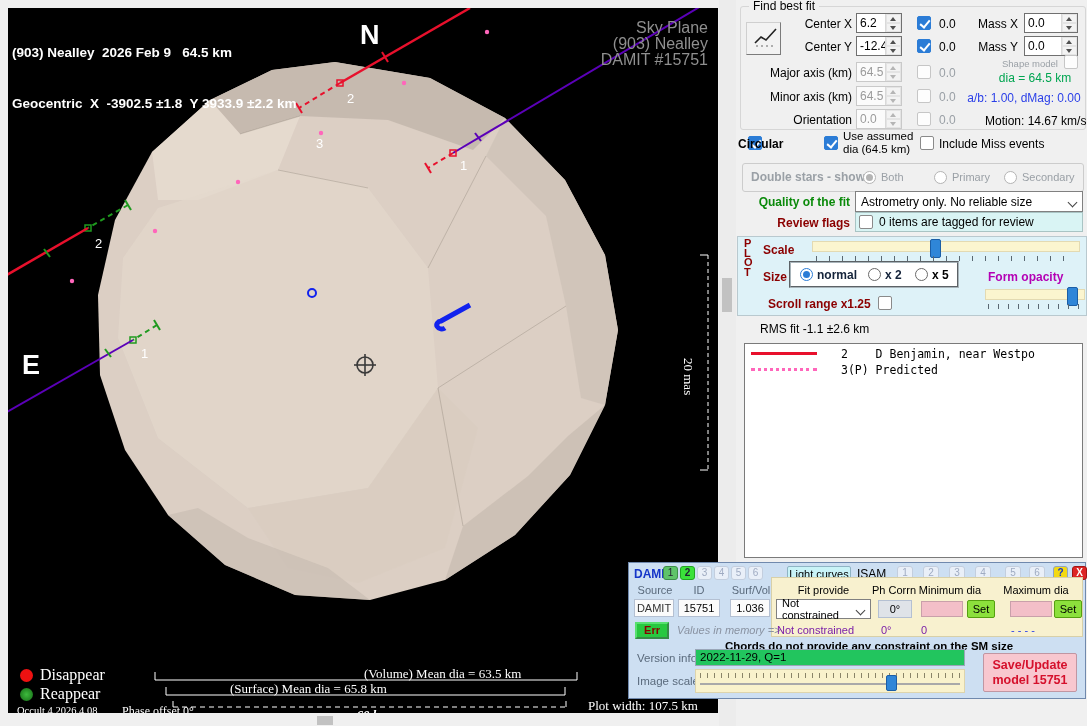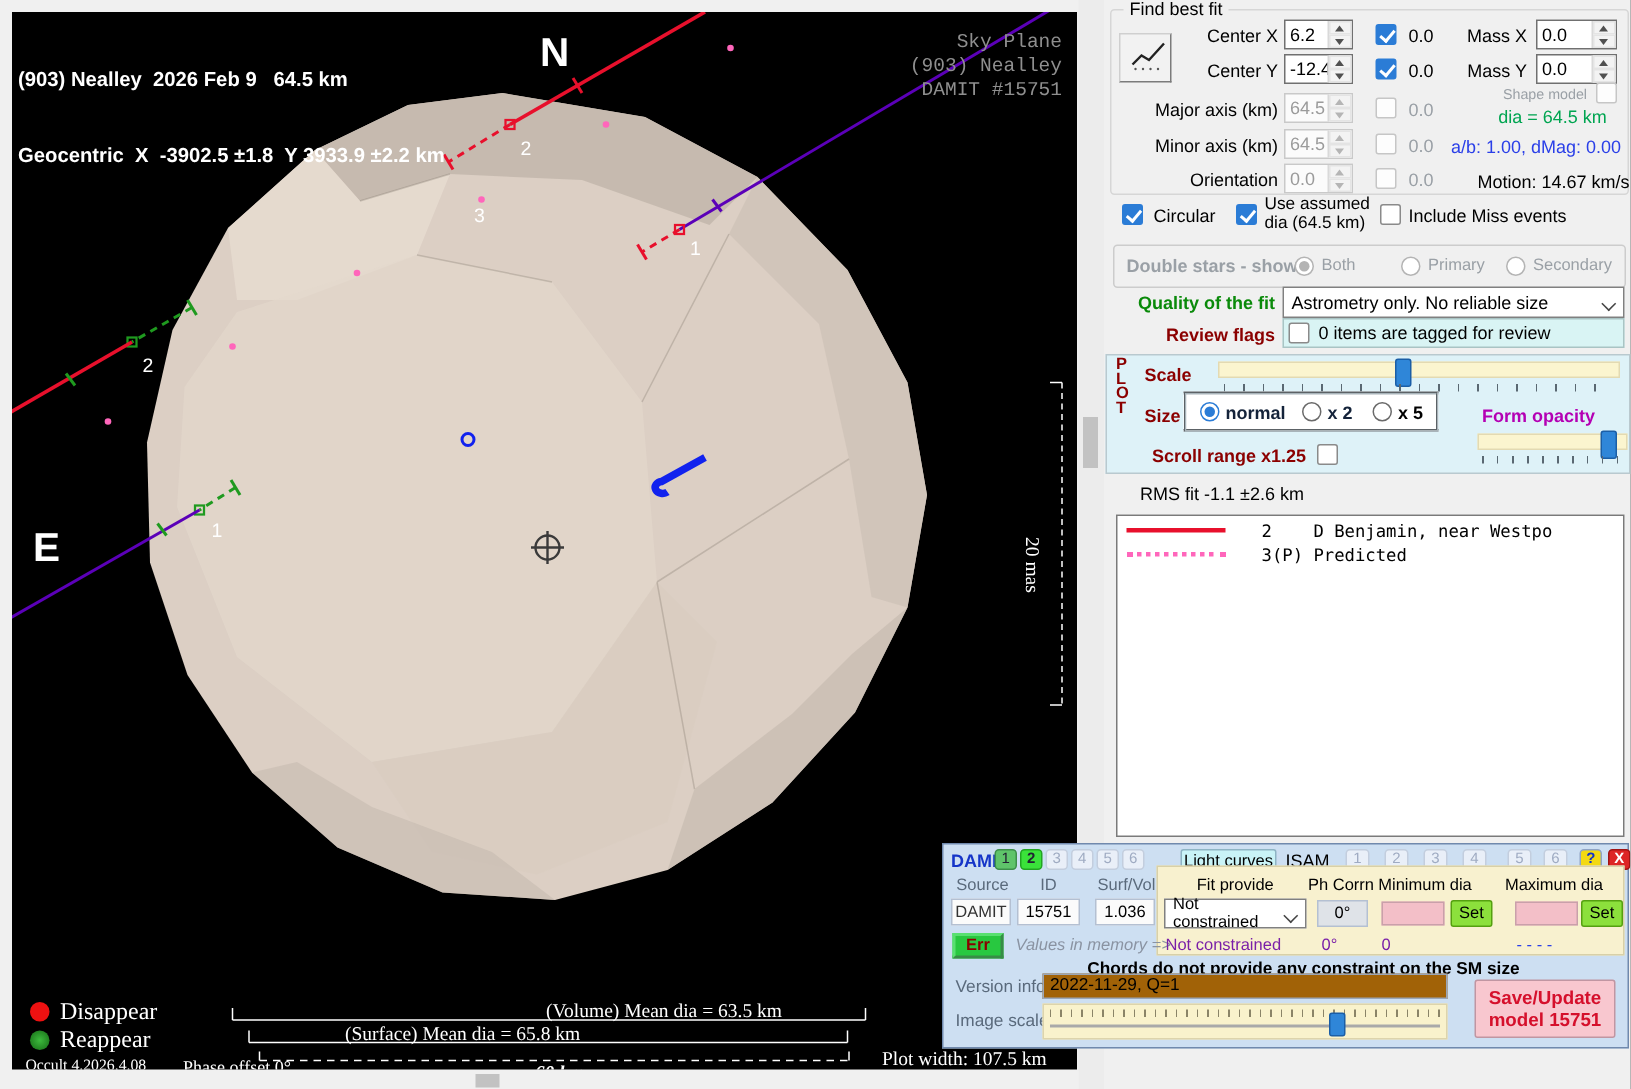--- a/index.html
+++ b/index.html
@@ -6,22 +6,22 @@
   #window{position:relative;width:1087px;height:726px;background:#f0f0f0;
     font-family:"Liberation Sans",sans-serif;font-size:12px;color:#000;
     overflow:hidden;border-bottom:2px solid #8a9099;}
   .abs{position:absolute;}
 
   
   #plot{position:absolute;left:8px;top:8px;width:710px;height:705px;background:#000;overflow:hidden;}
   #plot svg{position:absolute;left:0;top:0;}
   .ptitle{position:absolute;left:4px;top:2px;color:#fff;font-weight:bold;font-size:13.5px;line-height:17px;white-space:pre;}
   .cardinal{position:absolute;color:#fff;font-weight:bold;font-size:27px;}
-  .watermark{position:absolute;right:10px;top:12px;color:#8f8f8f;font-family:Liberation Mono, monospace;
-    font-size:13px;line-height:16px;text-align:right;}
+  .watermark{position:absolute;right:10px;top:12px;color:#8f8f8f;font-family:Liberation Sans, sans-serif;
+    font-size:16px;line-height:16px;text-align:right;}
   .masLabel{position:absolute;left:688px;top:350px;color:#fff;font-family:"Liberation Serif",serif;
     font-size:13px;transform:rotate(90deg);transform-origin:0 0;white-space:nowrap;}
   .serifW{position:absolute;color:#fff;font-family:"Liberation Serif",serif;font-size:13px;white-space:nowrap;}
   .legendRow{position:absolute;color:#fff;font-family:"Liberation Serif",serif;font-size:16px;}
   .dot{display:inline-block;width:13px;height:13px;border-radius:50%;vertical-align:-2px;margin-right:7px;}
 
   
   #vscroll{position:absolute;left:719px;top:0;width:17px;height:726px;background:#ececec;}
   #vscroll .thumb{position:absolute;left:3px;top:278px;width:10px;height:34px;background:#c2c2c2;}
   #hscroll{position:absolute;left:0px;top:714px;width:719px;height:12px;background:#f0f0f0;}
@@ -312,21 +312,21 @@
       <span class="ud">
         <i class="up"></i>
         <i class="dn"></i>
       </span>
     </div>
   <span class="cb dis" style="left:917px;top:112px;"></span>
   <div class="lbl dislbl" style="left:939px;top:113px;">0.0</div>
   <div class="lbl" style="left:985px;top:114px;width:100px;text-align:center;">Motion: 14.67 km/s</div>
 
   <span class="cb on" style="left:748px;top:136px;"></span>
-  <div class="lbl" style="left:769px;top:137px;">Circular</div>
+  <div class="lbl" style="left:738px;top:137px;font-weight:bold;">Circular</div>
   <span class="cb on" style="left:824px;top:136px;"></span>
   <div class="lbl" style="left:843px;top:130px;width:84px;white-space:normal;font-size:11.5px;line-height:13px;">Use assumed dia (64.5 km)</div>
   <span class="cb" style="left:920px;top:136px;"></span>
   <div class="lbl" style="left:939px;top:137px;">Include Miss events</div>
 
   <div class="gb" style="left:742px;top:163px;width:340px;height:27px;border-color:#cccccc;">
     <div class="lbl dislbl" style="left:8px;top:6px;font-weight:bold;">Double stars - show</div>
     <span class="radio dis sel" style="left:120px;top:7px;"></span>
     <div class="lbl dislbl" style="left:138px;top:7px;font-size:11px;">Both</div>
     <span class="radio dis" style="left:191px;top:7px;"></span>
@@ -428,21 +428,21 @@
     <div class="abs" style="left:6px;top:59px;width:34px;height:17px;background:#28c840;border:2px outset #58e070;box-sizing:border-box;color:#8b0000;font-weight:bold;text-align:center;line-height:13px;">Err</div>
     <div class="lbl" style="left:48px;top:61px;font-style:italic;color:#8a93a2;">Values in memory =&gt;</div>
     <div class="lbl purple" style="left:148px;top:61px;">Not constrained</div>
     <div class="lbl purple" style="left:252px;top:61px;">0°</div>
     <div class="lbl purple" style="left:292px;top:61px;">0</div>
     <div class="lbl" style="left:382px;top:61px;color:#2a3fe8;">- - - -</div>
 
     <div class="lbl" style="left:40px;top:77px;width:400px;text-align:center;font-weight:bold;font-size:11.5px;">Chords do not provide any constraint on the SM size</div>
 
     <div class="dlabel" style="left:8px;top:89px;font-size:11.5px;">Version info</div>
-    <div class="abs" style="left:66px;top:86px;width:270px;height:17px;background:#a16207;border:1px solid #9aa6b8;box-sizing:border-box;padding:1px 4px;font-size:11.5px;">2022-11-29, Q=1</div>
+    <div class="abs" style="left:66px;top:86px;width:270px;height:17px;background:#22c55e;border:1px solid #9aa6b8;box-sizing:border-box;padding:1px 4px;font-size:11.5px;">2022-11-29, Q=1</div>
     <div class="dlabel" style="left:8px;top:112px;font-size:11.5px;">Image scale</div>
     <div id="imgSlider">
       <div class="ticks"></div>
       <div class="groove"></div>
       <span class="sthumb" style="left:71%;"></span>
     </div>
     <div id="saveBtn">
       <div>Save/Update</div>
       <div>model 15751</div>
     </div>

